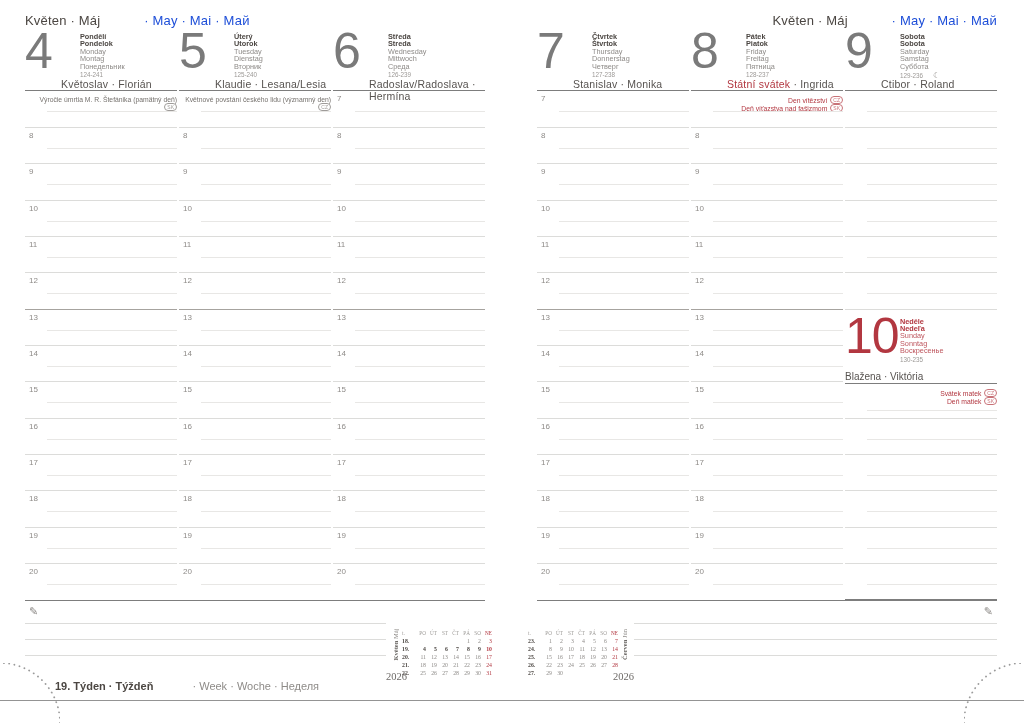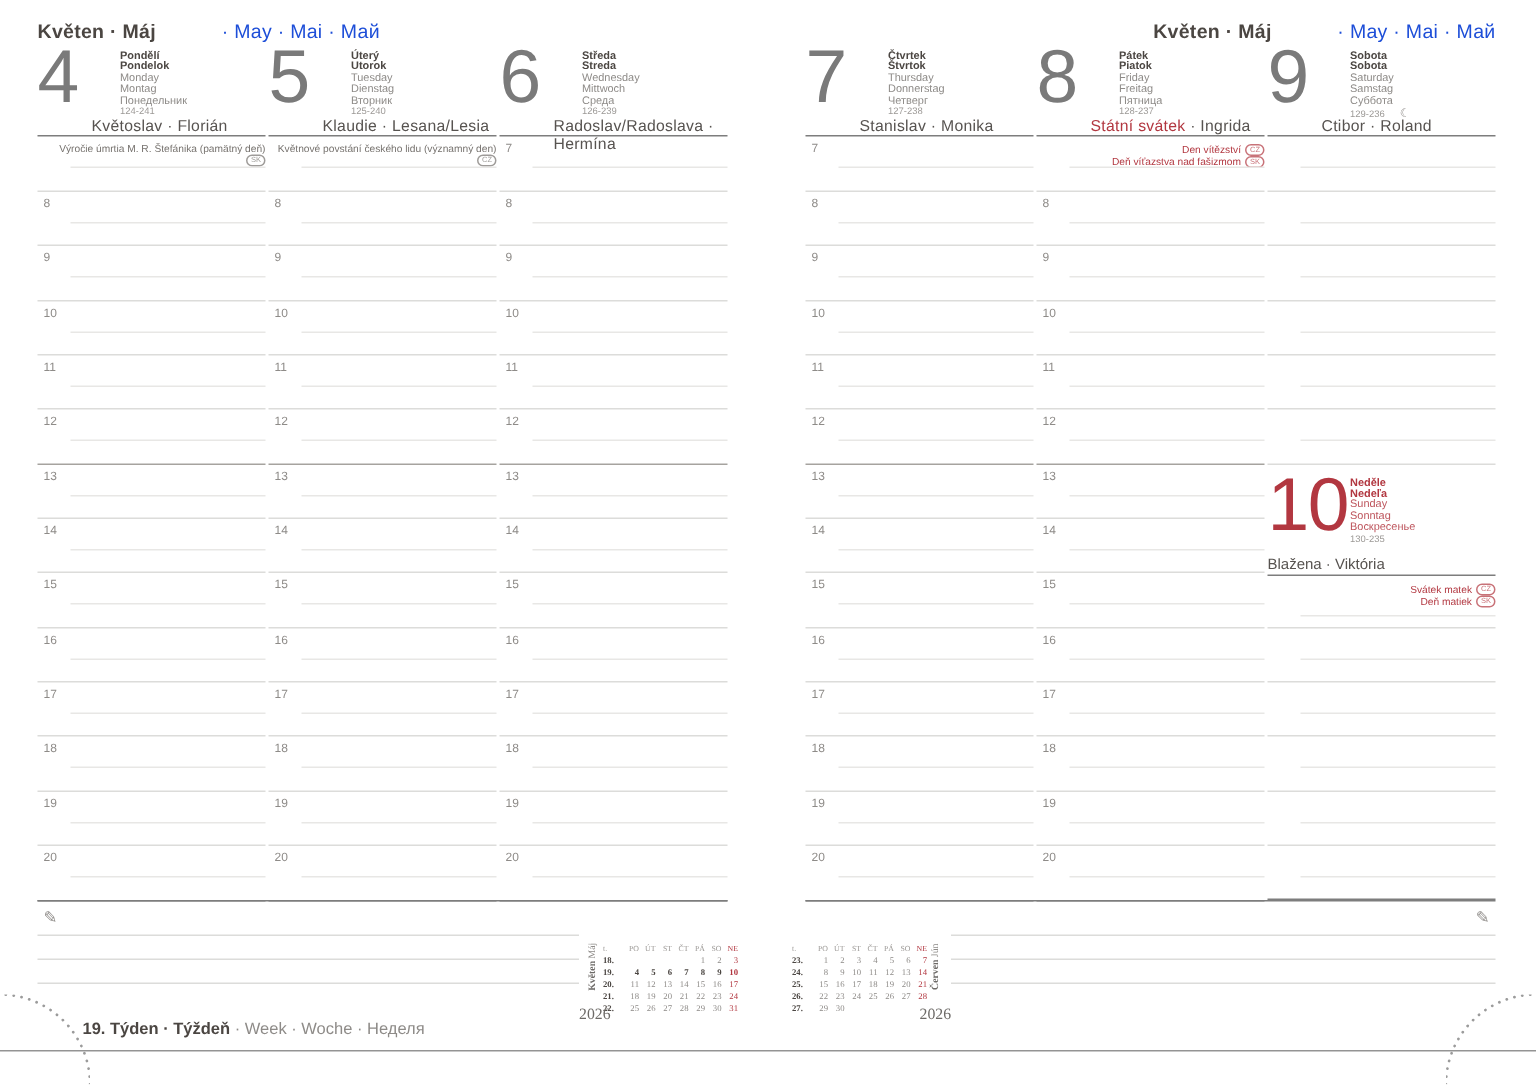--- a/index.html
+++ b/index.html
@@ -3,21 +3,21 @@
 <meta charset="utf-8">
 <style>
   * { margin:0; padding:0; box-sizing:border-box; }
   html,body { background:#ffffff; }
   body { font-family:"Liberation Sans","DejaVu Sans",sans-serif; }
   .page { position:relative; width:1024px; height:723px; background:#fff; overflow:hidden; }
 
   
   .mh { position:absolute; top:13px; font-size:13px; letter-spacing:.2px; }
   .mh.left { left:25px; } .mh.right { right:27px; }
-  .mh .b { font-weight:bold; color:#4b4642; }
+  .mh .b { font-weight:normal; color:#4b4642; }
   .mh .g { color:#1d4ed8;margin-left:40px; }
 
   
   .col { position:absolute; top:32px; width:152px; }
   .dhead { height:46px; position:relative; }
   .bignum { position:absolute; left:0; top:-6px; font-size:50px; font-weight:300;
             color:#7a7a7a; line-height:1; letter-spacing:-1px; }
   .lbls { position:absolute; left:55px; top:1px; }
   .lb { font-size:7.3px; line-height:7.4px; }
   .lb.bold { font-weight:bold; color:#4b4642; }
@@ -77,21 +77,21 @@
           transform:rotate(-90deg); transform-origin:center center; white-space:nowrap; }
   #cal-left .vlab { left:-11px; top:22px; }
   #cal-right .vlab { left:76px; top:22px; }
   .vlab .vb { font-weight:bold; color:#6d6a67; }
   .cyear { position:absolute; top:52px; font-size:10.5px; color:#6d6a67; }
   #cal-left .cyear { left:0; } #cal-right .cyear { right:0; }
 
   
   .footer { position:absolute; left:55px; top:680px; font-size:11px; }
   .footer .b { font-weight:bold; color:#4b4642; }
-  .footer .g { color:#8e8b88; }
+  .footer .g { color:#8e8b88;padding-left:36px; }
   .bottom-rule { position:absolute; left:0; right:0; top:700px; border-top:1.5px solid #949494; }
 
   .arc { position:absolute; bottom:0; width:60px; height:60px; }
   .arc.al { left:0; } .arc.ar { right:0; }
 </style>
 </head>
 <body>
 
 <div class="page">
 

